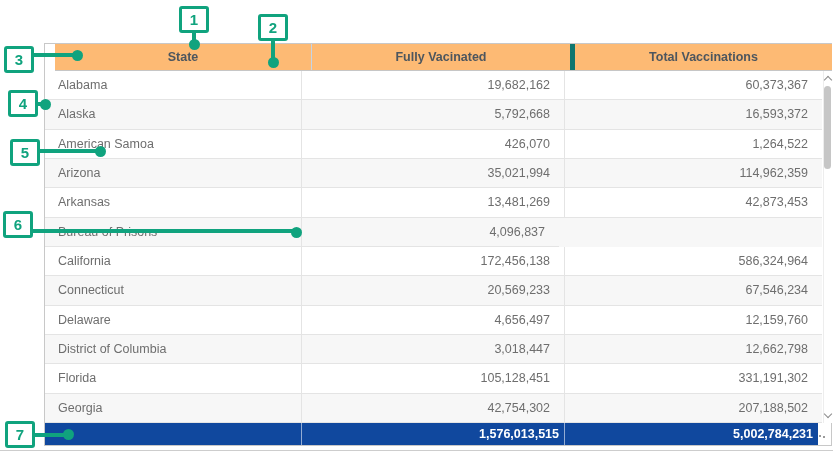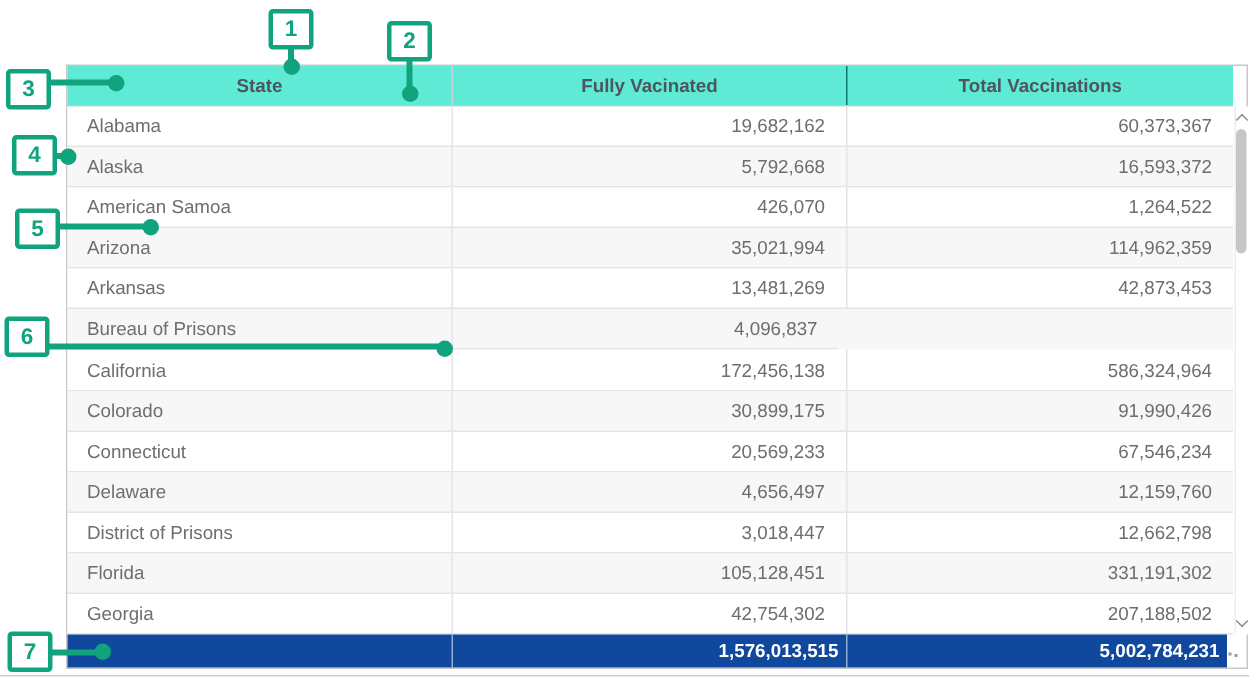--- a/index.html
+++ b/index.html
@@ -3,26 +3,26 @@
 <meta charset="utf-8">
 <style>
   html,body{margin:0;padding:0;background:#fff;}
   .page{position:relative;width:833px;height:453px;background:#fff;overflow:hidden;
         font-family:"Liberation Sans", sans-serif;}
 
   
   .table-widget{position:absolute;left:44px;top:43px;width:788px;height:403px;
     box-sizing:border-box;border:1px solid #C8C8C8;background:#fff;}
 
-  .thead{position:absolute;left:0;top:0;width:777px;height:26px;display:flex;
-    background:#5eead4;border-bottom:1px solid #C6C6C6;}
+  .thead{position:absolute;left:10px;top:0;width:777px;height:26px;display:flex;
+    background:#fdba74;border-bottom:1px solid #C6C6C6;}
   .th{display:flex;align-items:center;justify-content:center;
     font-size:12.5px;font-weight:bold;color:#4D565E;box-sizing:border-box;}
   .th.c1{width:257px;border-right:1px solid #C3D4E6;}
-  .th.c2{width:263px;border-right:1px solid #0f766e;}
+  .th.c2{width:263px;border-right:5px solid #0f766e;}
   .th.c3{width:257px;}
 
   .tbody{position:absolute;left:0;top:27px;width:777px;height:352px;
     display:flex;flex-direction:column;}
   .trow{flex:1;display:flex;background:#fff;}
   .trow:nth-child(even){background:#F7F7F7;}
   .td{display:flex;align-items:center;font-size:12.5px;color:#6E6E6E;
     box-sizing:border-box;border-bottom:1px solid #E4E4E4;}
   .td.c1{width:257px;padding-left:13px;border-right:1px solid #E4E4E4;}
   .td.c2{width:263px;justify-content:flex-end;padding-right:14px;border-right:1px solid #E4E4E4;}
@@ -109,36 +109,31 @@
         <div class="trow">
           <div class="td c1">Bureau of Prisons</div>
           <div class="td c3">4,096,837</div>
         </div>
         <div class="trow">
           <div class="td c1">California</div>
           <div class="td c2">172,456,138</div>
           <div class="td c3">586,324,964</div>
         </div>
         <div class="trow">
-          <div class="td c1">Colorado</div>
-          <div class="td c2">30,899,175</div>
-          <div class="td c3">91,990,426</div>
-        </div>
-        <div class="trow">
           <div class="td c1">Connecticut</div>
           <div class="td c2">20,569,233</div>
           <div class="td c3">67,546,234</div>
         </div>
         <div class="trow">
           <div class="td c1">Delaware</div>
           <div class="td c2">4,656,497</div>
           <div class="td c3">12,159,760</div>
         </div>
         <div class="trow">
-          <div class="td c1">District of Prisons</div>
+          <div class="td c1">District of Columbia</div>
           <div class="td c2">3,018,447</div>
           <div class="td c3">12,662,798</div>
         </div>
         <div class="trow">
           <div class="td c1">Florida</div>
           <div class="td c2">105,128,451</div>
           <div class="td c3">331,191,302</div>
         </div>
         <div class="trow">
           <div class="td c1">Georgia</div>

